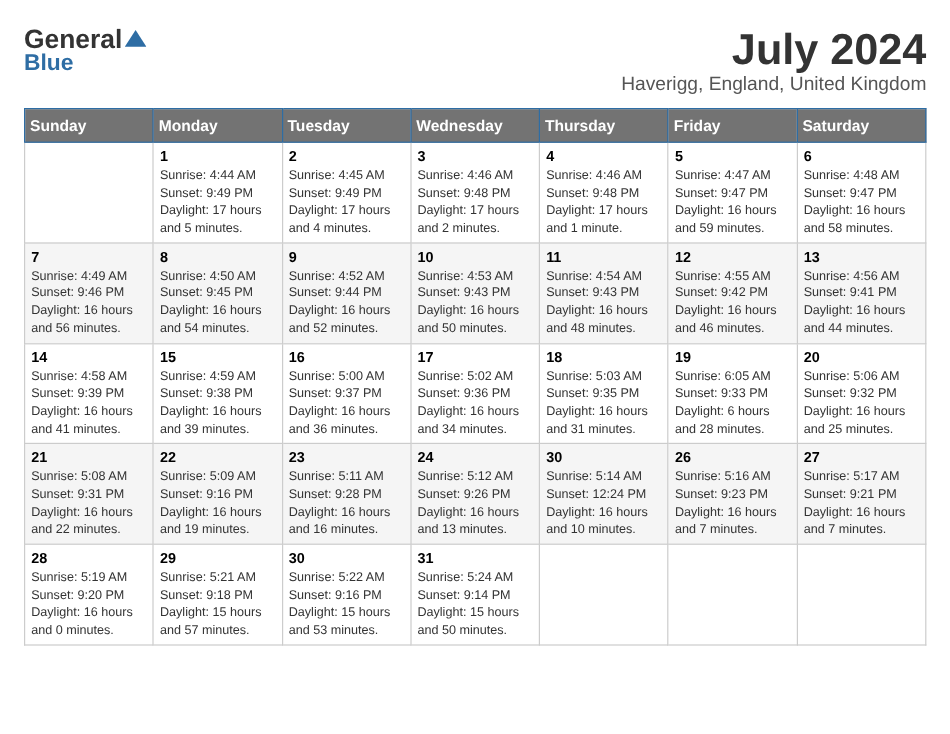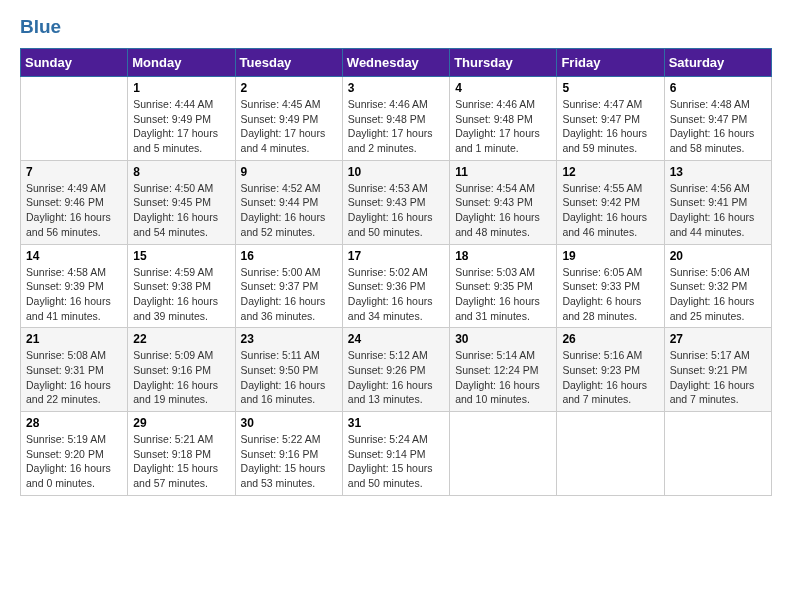--- a/index.html
+++ b/index.html
@@ -36,21 +36,21 @@
     .location-title {
       font-size: 16px;
       color: #555;
     }
     table {
       width: 100%;
       border-collapse: collapse;
       font-size: 11px;
     }
     thead th {
-      background-color: #4c1d95;
+      background-color: #737373;
       color: #fff;
       padding: 6px 4px;
       text-align: left;
       font-size: 13px;
       border: 1px solid #2e6da4;
     }
     tbody td {
       border: 1px solid #ccc;
       padding: 4px 5px;
       vertical-align: top;
@@ -74,23 +74,31 @@
     }
     .empty-cell {
       background: #fff !important;
     }
   </style>
 </head>
 <body>
 
 <div class="header-area">
   <div class="logo">
+    <div class="logo-row">
+      <span style="font-size:22px;font-weight:bold;color:#333;">General</span>
+      <svg width="18" height="18" viewBox="0 0 18 18" style="margin-left:2px;margin-top:-2px;">
+        <polygon points="9,2 18,16 0,16" fill="#2e6da4"></polygon>
+      </svg>
+    </div>
     <span style="font-size:19px;font-weight:bold;color:#2e6da4;margin-top:-4px;">Blue</span>
   </div>
   <div class="title-area">
+    <div class="month-title">July 2024</div>
+    <div class="location-title">Haverigg, England, United Kingdom</div>
   </div>
 </div>
 
 <table>
   <thead>
     <tr>
     <th>Sunday</th>
         <th>Monday</th>
         <th>Tuesday</th>
         <th>Wednesday</th>
@@ -236,21 +244,21 @@
         </td>
         <td>
           <span class="day-number">22</span>
           <span class="day-info">Sunrise: 5:09 AM</span><br>
           <span class="day-info">Sunset: 9:16 PM</span><br>
           <span class="day-info">Daylight: 16 hours and 19 minutes.</span>
         </td>
         <td>
           <span class="day-number">23</span>
           <span class="day-info">Sunrise: 5:11 AM</span><br>
-          <span class="day-info">Sunset: 9:50 PM</span><br>
+          <span class="day-info">Sunset: 9:28 PM</span><br>
           <span class="day-info">Daylight: 16 hours and 16 minutes.</span>
         </td>
         <td>
           <span class="day-number">24</span>
           <span class="day-info">Sunrise: 5:12 AM</span><br>
           <span class="day-info">Sunset: 9:26 PM</span><br>
           <span class="day-info">Daylight: 16 hours and 13 minutes.</span>
         </td>
         <td>
           <span class="day-number">30</span>

